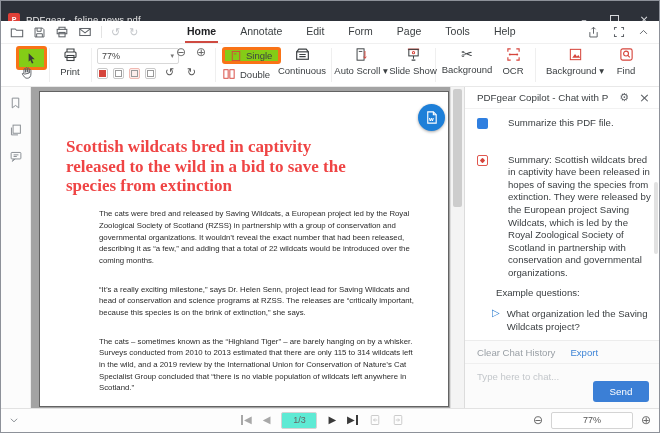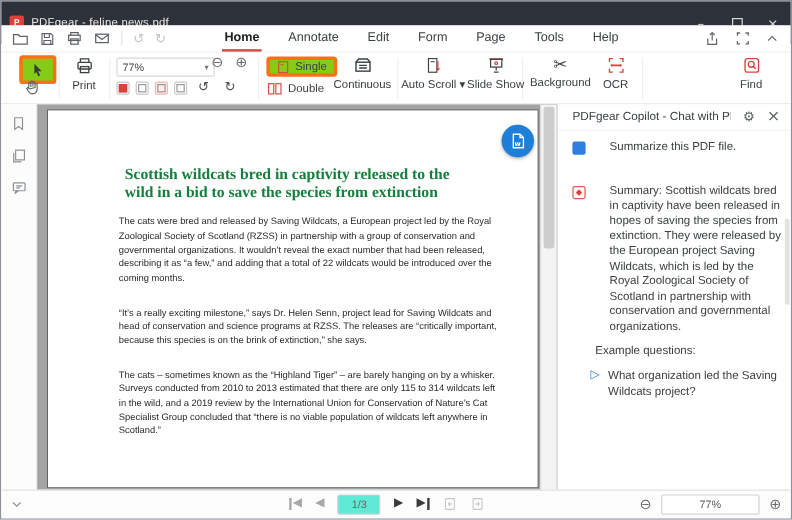--- a/index.html
+++ b/index.html
@@ -56,22 +56,22 @@
               align-items:center;gap:5px;font-size:9.5px;color:#3c4043;box-sizing:border-box}
   .double-btn{position:absolute;left:222px;top:24px;display:flex;align-items:center;gap:5px;font-size:9.5px}
 
   
   .main{position:absolute;top:86px;left:0;right:0;bottom:23px}
   .rail{position:absolute;left:0;top:0;bottom:0;width:30px;background:#fcfcfc;
         border-right:1px solid #ececec;display:flex;flex-direction:column;align-items:center;
         gap:13px;padding-top:9px;color:#8a8f94;box-sizing:border-box}
   .docarea{position:absolute;left:30px;right:195px;top:0;bottom:0;background:#a3a3a3;overflow:hidden}
   .page{position:absolute;left:8px;top:4px;right:15px;bottom:2px;background:#fff;border:1px solid #636363;overflow:hidden}
-  .doc-title{margin:45px 0 0 64px;width:282px;font-family:"Liberation Serif",serif;font-weight:bold;
-             font-size:13px;line-height:1.16;color:#15803d}
+  .doc-title{margin:45px 0 0 26px;width:282px;font-family:"Liberation Serif",serif;font-weight:bold;
+             font-size:17px;line-height:1.16;color:#ef4444}
   .doc-body{margin:12px 24px 0 59px;width:318px;font-size:7.8px;line-height:1.5;color:#2a2a2a}
   .doc-body p{margin:0 0 12px 0}
   .doc-body p.gap{margin-top:17px}
   .docscroll{position:absolute;right:0;top:0;bottom:0;width:13px;background:#f4f4f4;border-left:1px solid #dcdcdc}
   .docthumb{position:absolute;left:2px;right:2px;top:2px;height:118px;background:#cdcdcd;border-radius:2px}
   .word-btn{position:absolute;right:19px;top:17px;width:27px;height:27px;border-radius:50%;
             background:#1d7fd8;display:flex;align-items:center;justify-content:center;
             box-shadow:0 1px 3px rgba(0,0,0,.35)}
 
   
@@ -296,20 +296,27 @@
   <div class="tool" style="left:496px;width:32px">
     <svg width="15" height="15" viewBox="0 0 16 16" fill="none" stroke="#d6453c" stroke-width="1.2">
         <path d="M2 5V2h3M11 2h3v3M14 11v3h-3M5 14H2v-3"></path>
         <path d="M4 8h8" stroke-width="1.4"></path>
         <circle cx="4" cy="8" r="1" fill="#d6453c" stroke="none"></circle>
         <circle cx="12" cy="8" r="1" fill="#d6453c" stroke="none"></circle>
       </svg>
     <span>OCR</span>
   </div>
 
+  <div class="tool" style="left:544px;width:60px">
+    <svg width="15" height="15" viewBox="0 0 16 16" fill="none" stroke="#d6453c" stroke-width="1.1">
+        <rect x="2.5" y="2.5" width="11" height="11"></rect>
+        <path d="M4.5 11.5l3-4 2 2.5 1.5-1.5 2 3z" fill="#d6453c" stroke="none"></path>
+      </svg>
+    <span><span>Background</span> <span class="ic">▾</span></span>
+  </div>
   <div class="tool" style="left:608px;width:34px">
     <svg width="15" height="15" viewBox="0 0 16 16" fill="none" stroke="#d6453c" stroke-width="1.2">
         <rect x="2" y="2" width="12" height="12" rx="2"></rect>
         <circle cx="7.5" cy="7" r="2.6"></circle>
         <path d="M9.4 9l2.1 2.1"></path>
       </svg>
     <span>Find</span>
   </div>
 </div>
 
@@ -381,20 +388,28 @@
         <span class="q-icon ic">▷</span>
         <span class="q-text">What organization led the Saving Wildcats project?</span>
       </div>
       <div class="question">
         <span class="q-icon ic">▷</span>
         <span class="q-text">What is the diet of Scottish wildcats?</span>
       </div>
     </div>
     <div class="cp-scrollthumb"></div>
 
+    <div class="cp-footer">
+      <div class="cp-links">
+        <span class="link-clear">Clear Chat History</span>
+        <span class="link-export">Export</span>
+      </div>
+      <input class="cp-input" placeholder="Type here to chat..." style="">
+      <button class="send-btn">Send</button>
+    </div>
   </div>
 </div>
 
 <div class="statusbar">
   <span class="sb-chevron">
       <svg width="10" height="10" viewBox="0 0 16 16" fill="none" stroke="#8a8f94" stroke-width="1.6">
         <path d="M3 6l5 5 5-5"></path>
       </svg>
     </span>
 

